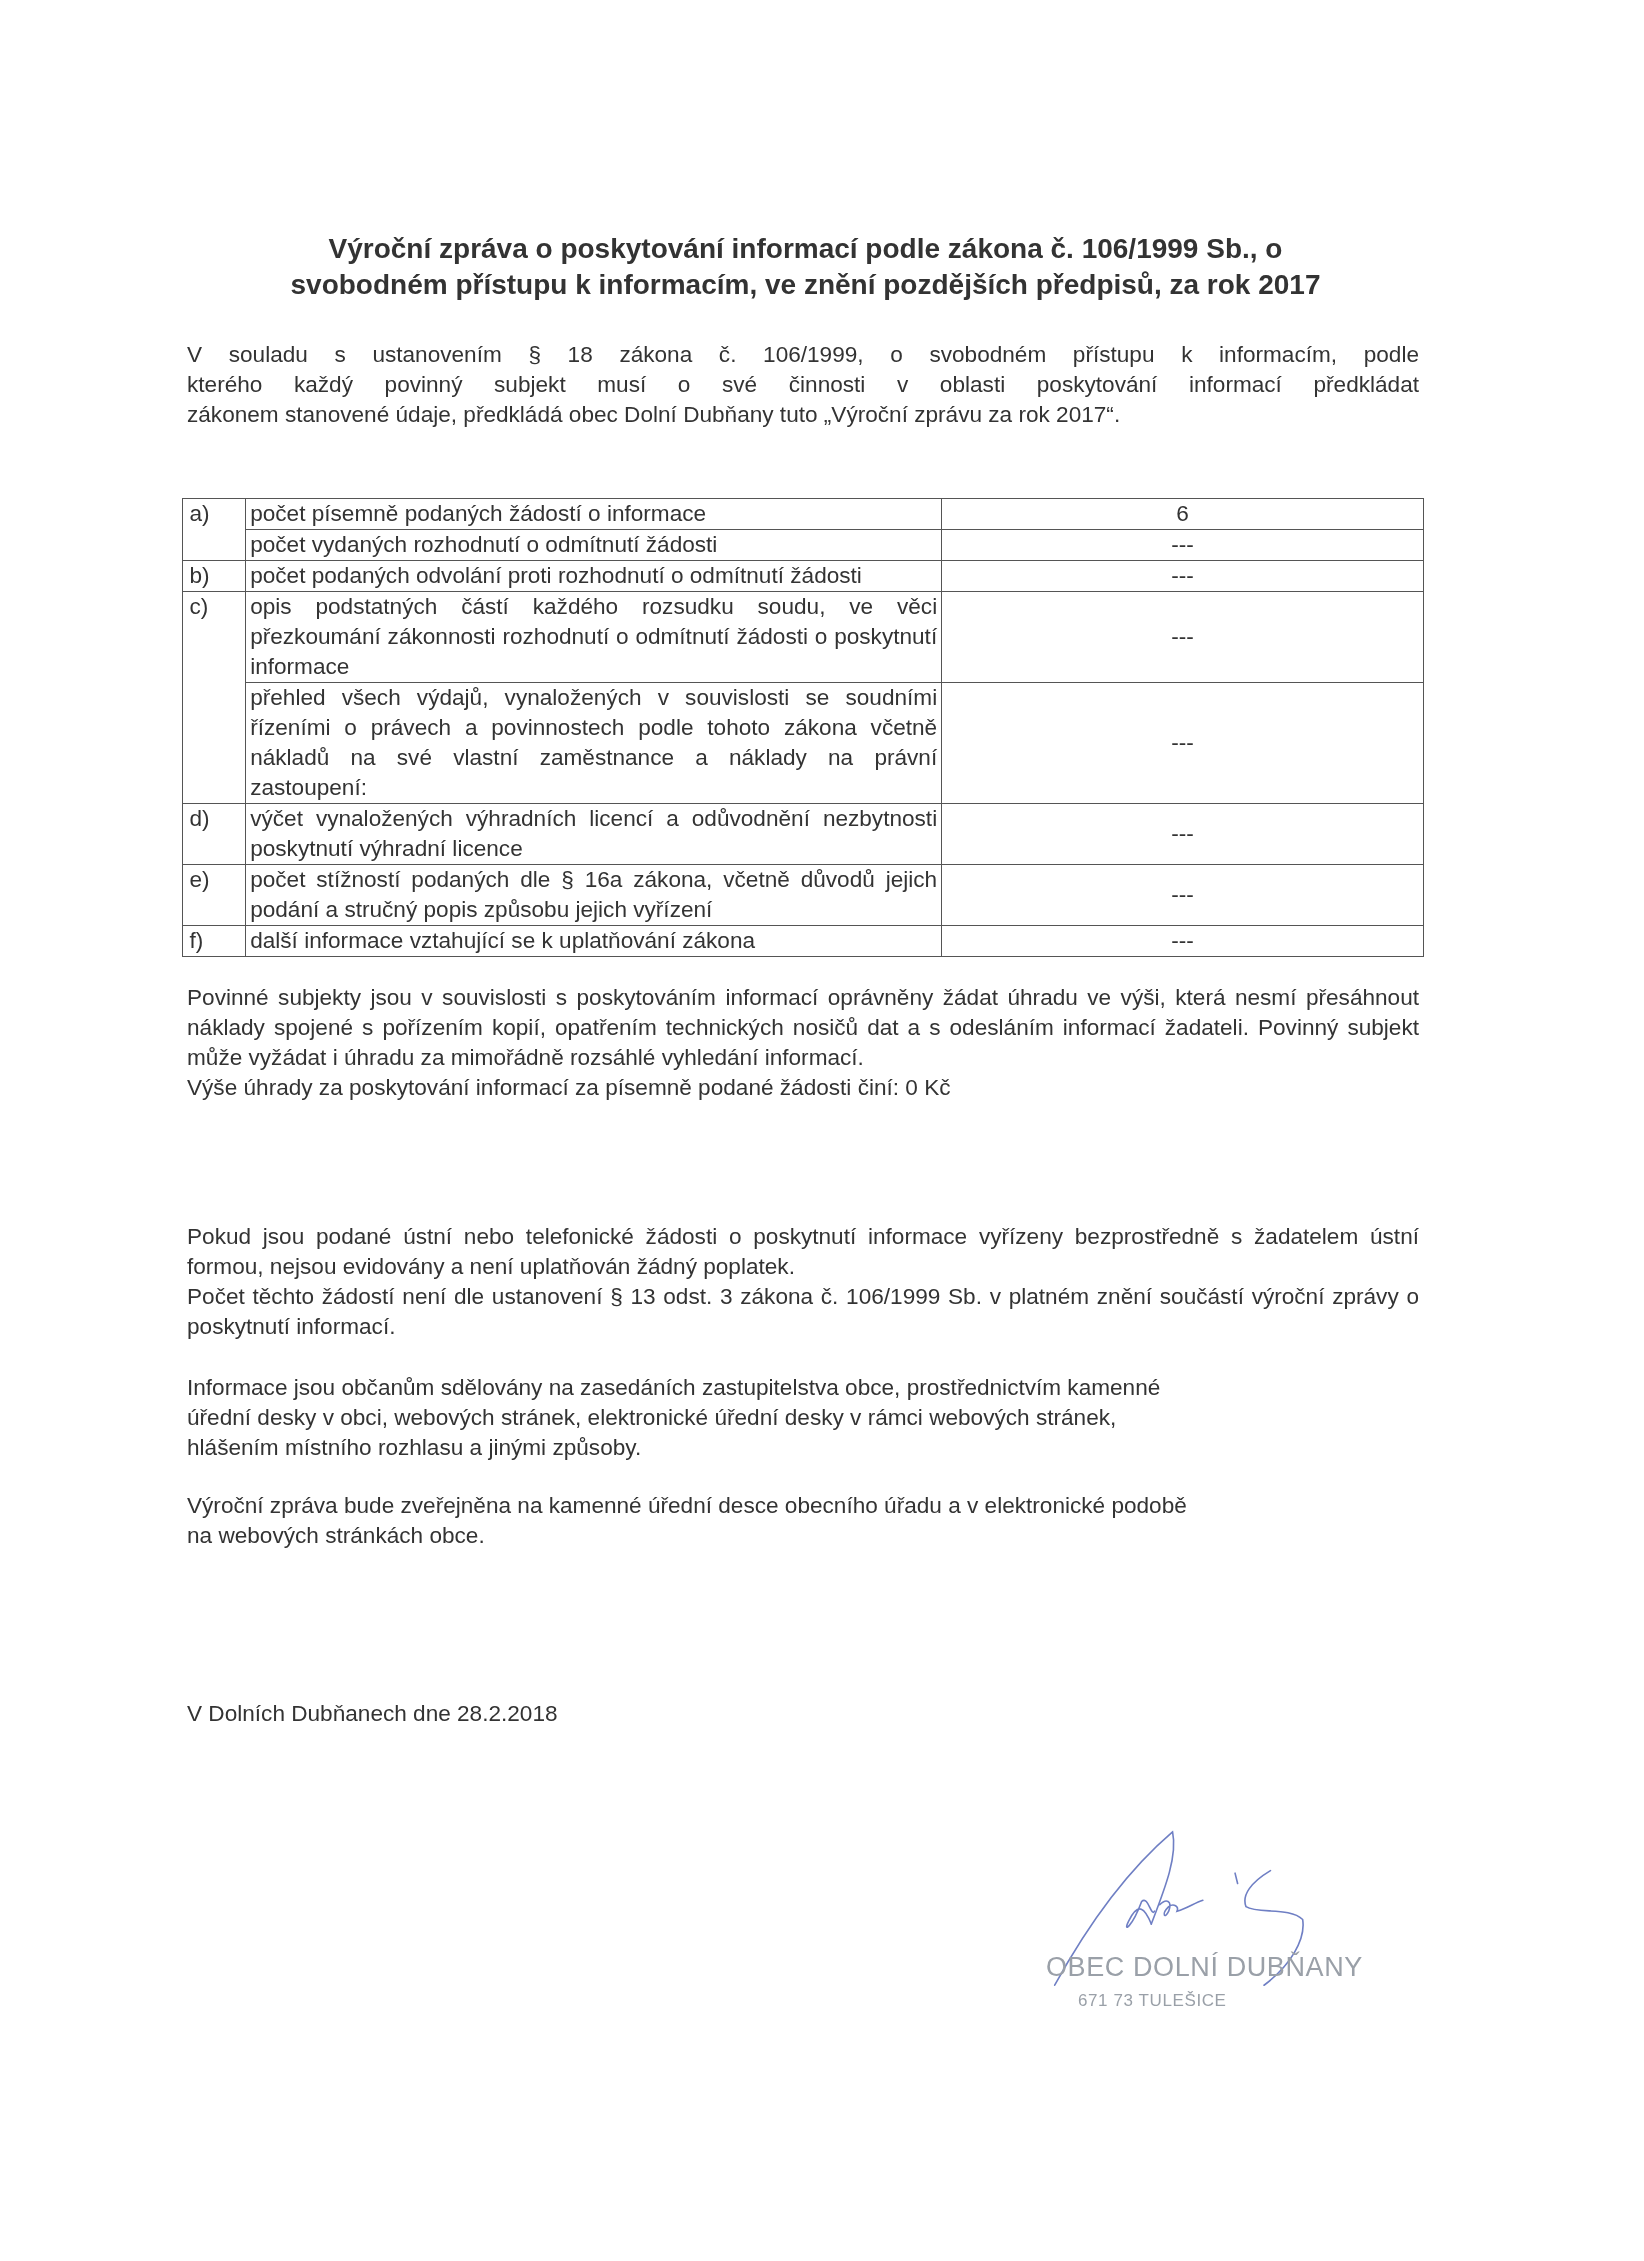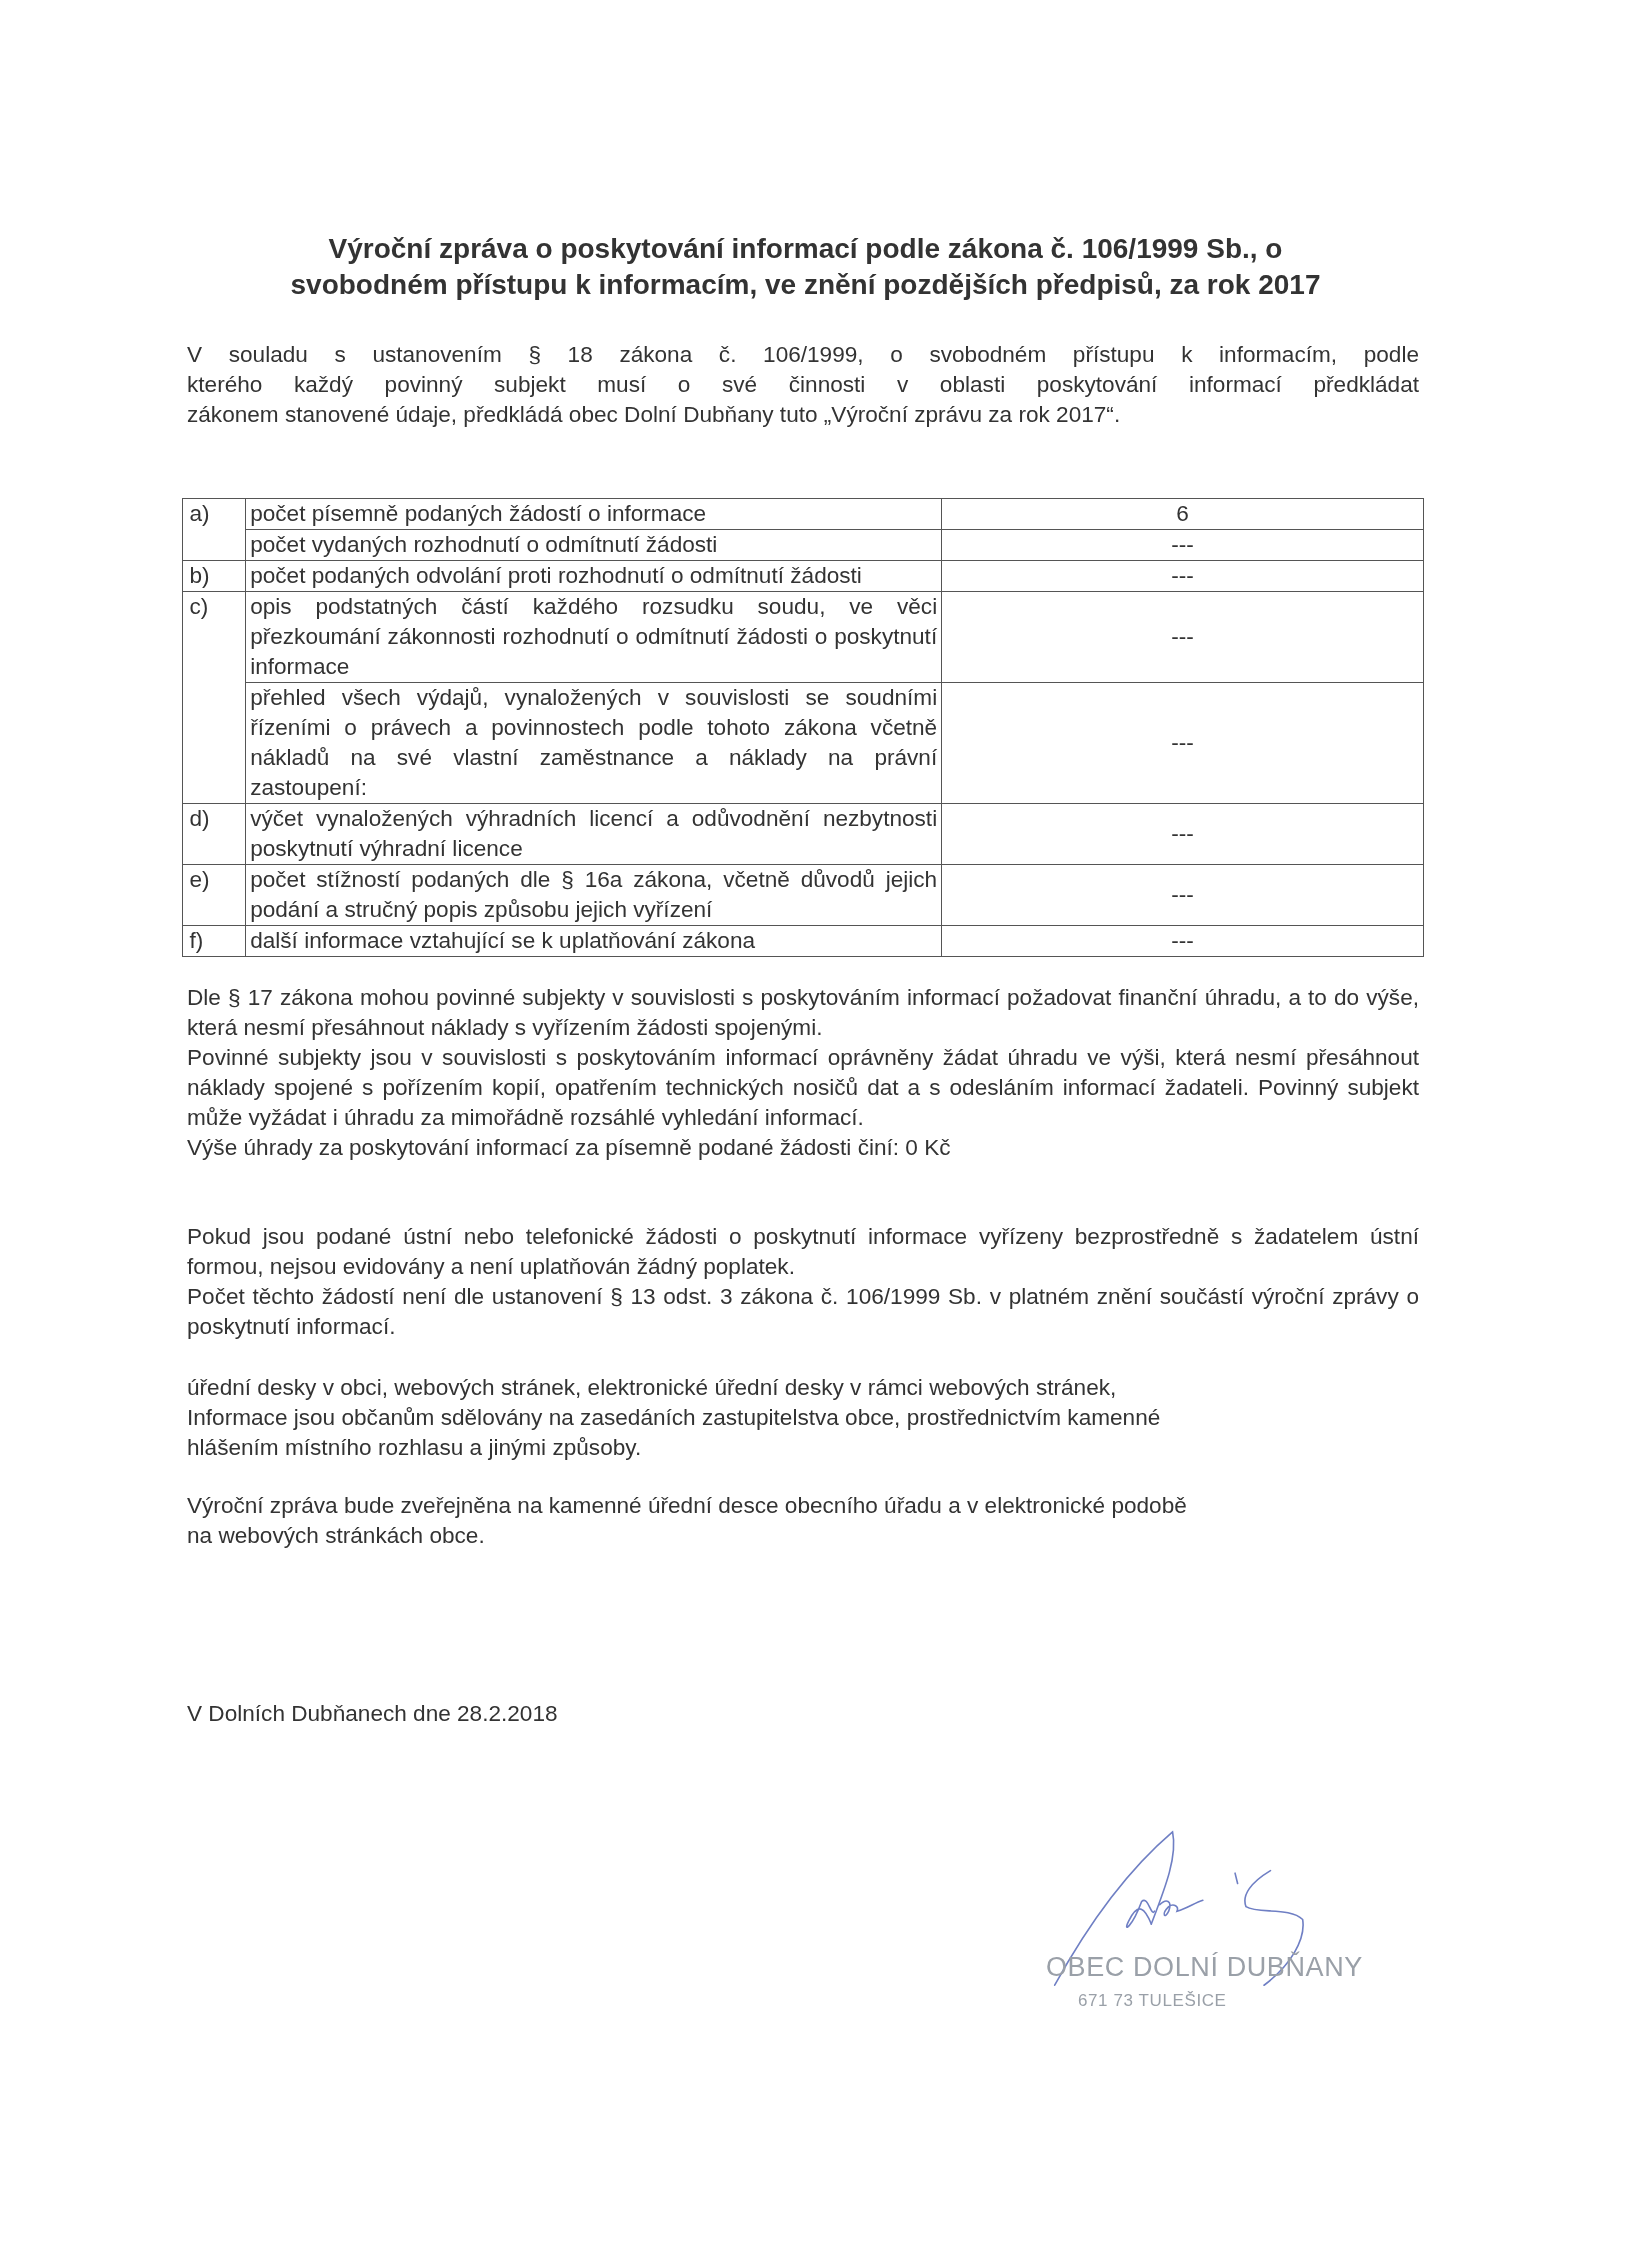--- a/index.html
+++ b/index.html
@@ -79,33 +79,32 @@
     </tr>
     <tr>
       <td class="lab">f)</td>
       <td class="desc">další informace vztahující se k uplatňování zákona</td>
       <td class="val">---</td>
     </tr>
   </tbody>
     </table>
 
   <div class="para justify" style="top:983px;">
-    <div>Dle § 17 zákona mohou povinné subjekty v souvislosti s poskytováním informací požadovat finanční úhradu, a to do výše, která nesmí přesáhnout náklady s vyřízením žádosti spojenými.</div>
     <div>Povinné subjekty jsou v souvislosti s poskytováním informací oprávněny žádat úhradu ve výši, která nesmí přesáhnout náklady spojené s pořízením kopií, opatřením technických nosičů dat a s odesláním informací žadateli. Povinný subjekt může vyžádat i úhradu za mimořádně rozsáhlé vyhledání informací.</div>
     <div>Výše úhrady za poskytování informací za písemně podané žádosti činí: 0 Kč</div>
   </div>
 
   <div class="para justify" style="top:1222px;">
     <div>Pokud jsou podané ústní nebo telefonické žádosti o poskytnutí informace vyřízeny bezprostředně s žadatelem ústní formou, nejsou evidovány a není uplatňován žádný poplatek.</div>
     <div>Počet těchto žádostí není dle ustanovení § 13 odst. 3 zákona č. 106/1999 Sb. v platném znění součástí výroční zprávy o poskytnutí informací.</div>
   </div>
 
   <div class="para" style="top:1373px;">
+    <span class="line">Informace jsou občanům sdělovány na zasedáních zastupitelstva obce, prostřednictvím kamenné</span>
     <span class="line">úřední desky v obci, webových stránek, elektronické úřední desky v rámci webových stránek,</span>
-    <span class="line">Informace jsou občanům sdělovány na zasedáních zastupitelstva obce, prostřednictvím kamenné</span>
     <span class="line">hlášením místního rozhlasu a jinými způsoby.</span>
   </div>
 
   <div class="para" style="top:1491px;">
     <span class="line">Výroční zpráva bude zveřejněna na kamenné úřední desce obecního úřadu a v elektronické podobě</span>
     <span class="line">na webových stránkách obce.</span>
   </div>
 
   <div class="para" style="top:1699px;">V Dolních Dubňanech  dne 28.2.2018</div>
 

